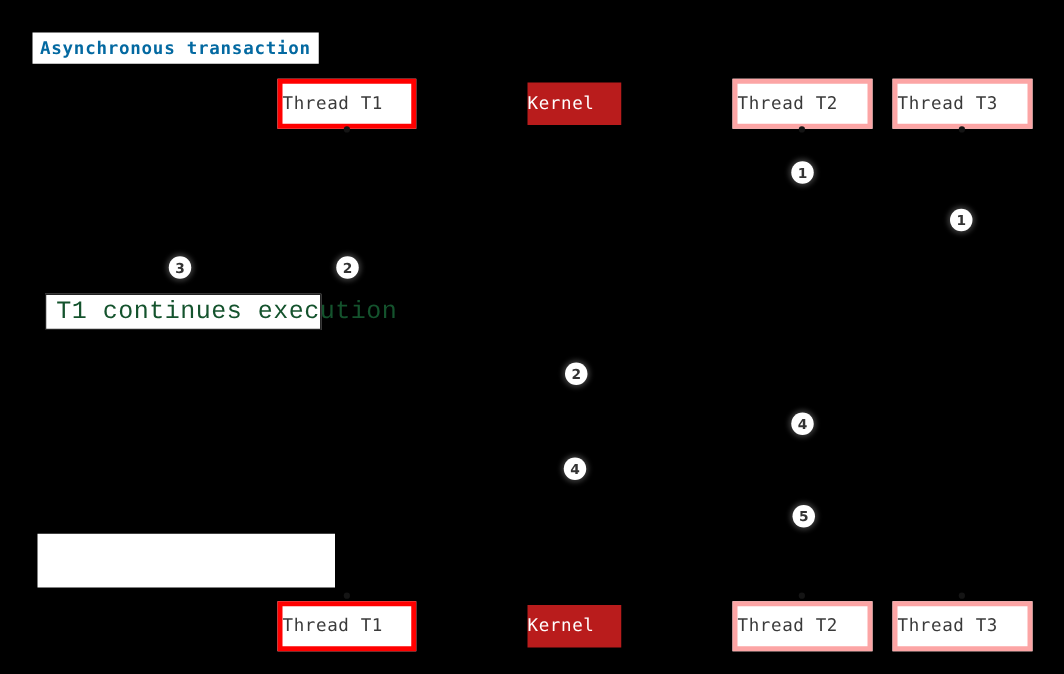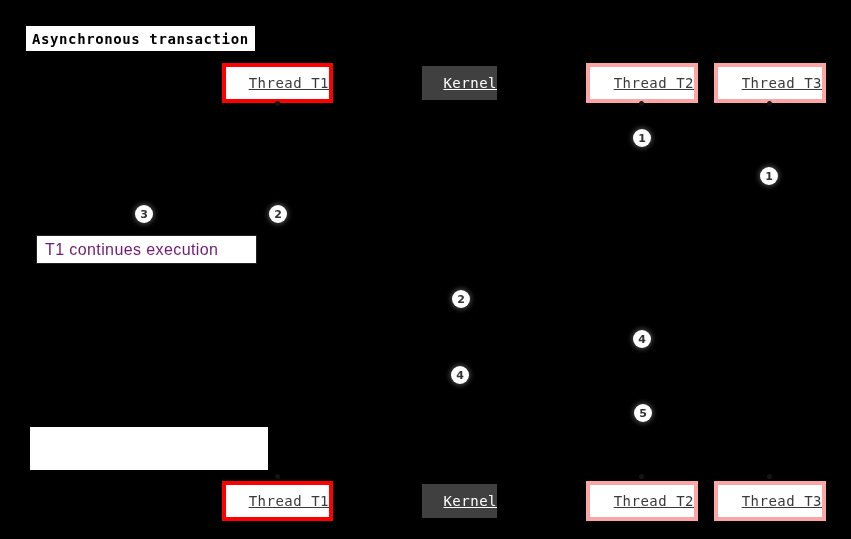--- a/index.html
+++ b/index.html
@@ -14,78 +14,77 @@
     height: 539px;
     background: #000000;
     overflow: hidden;
     font-family: "DejaVu Sans Mono", "Liberation Mono", monospace;
   }
 
   
   .title-box {
     position: absolute;
     background: #ffffff;
-    color: #000000;
+    color: #0369a1;
     font-family: "DejaVu Sans Mono", "Liberation Mono", monospace;
     font-size: 14px;
     font-weight: bold;
     letter-spacing: 0.6px;
     line-height: 1;
     display: flex;
     align-items: center;
     justify-content: flex-start;
     padding: 0 6px;
     box-sizing: border-box;
     white-space: pre;
   }
 
   
   .node {
     position: absolute;
     box-sizing: border-box;
     display: flex;
     align-items: center;
-    justify-content: flex-end;
+    justify-content: flex-start;
     white-space: pre;
     font-family: "DejaVu Sans Mono", "Liberation Mono", monospace;
     font-size: 14px;
     letter-spacing: 0.5px;
     line-height: 1;
-    text-decoration: underline;
   }
   .node.outline {
     background: #ffffff;
     color: #3a3a3a;
   }
   .node.red    { border: 4px solid #ff0000; }
   .node.blue   { border: 4px solid #fca5a5; }
   .node.filled {
-    background: #404040;
+    background: #b91c1c;
     color: #ffffff;
     border: none;
   }
 
   
   .notch {
     position: absolute;
     width: 5px;
     height: 5px;
     background: #141414;
     border-radius: 50%;
   }
 
   
   .msg-box {
     position: absolute;
     box-sizing: border-box;
     background: #ffffff;
-    color: #701a75;
+    color: #14532d;
     border: 1px solid #222222;
-    font-family: Liberation Sans, sans-serif;
-    font-size: 16px;
+    font-family: Liberation Mono, monospace;
+    font-size: 20px;
     letter-spacing: 0.4px;
     line-height: 1;
     display: flex;
     align-items: center;
     justify-content: flex-start;
     padding: 0 8px;
     white-space: pre;
   }
   .msg-box.blank {
     border: none;

